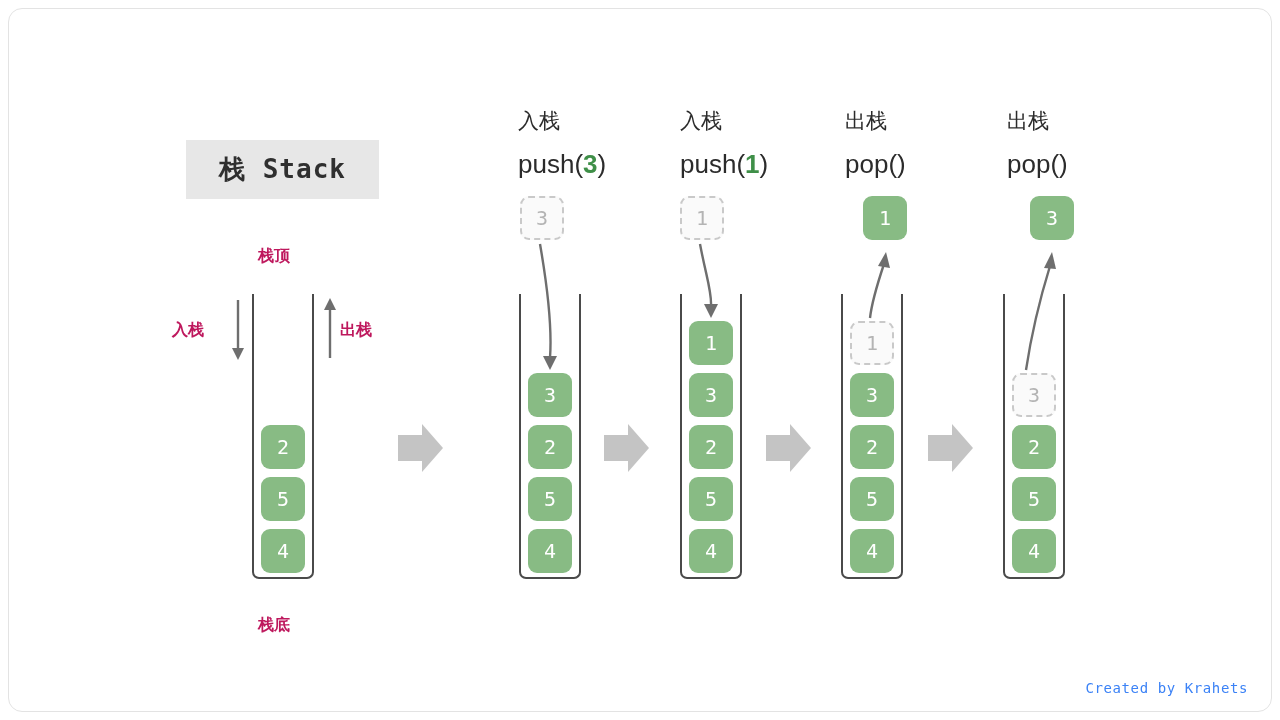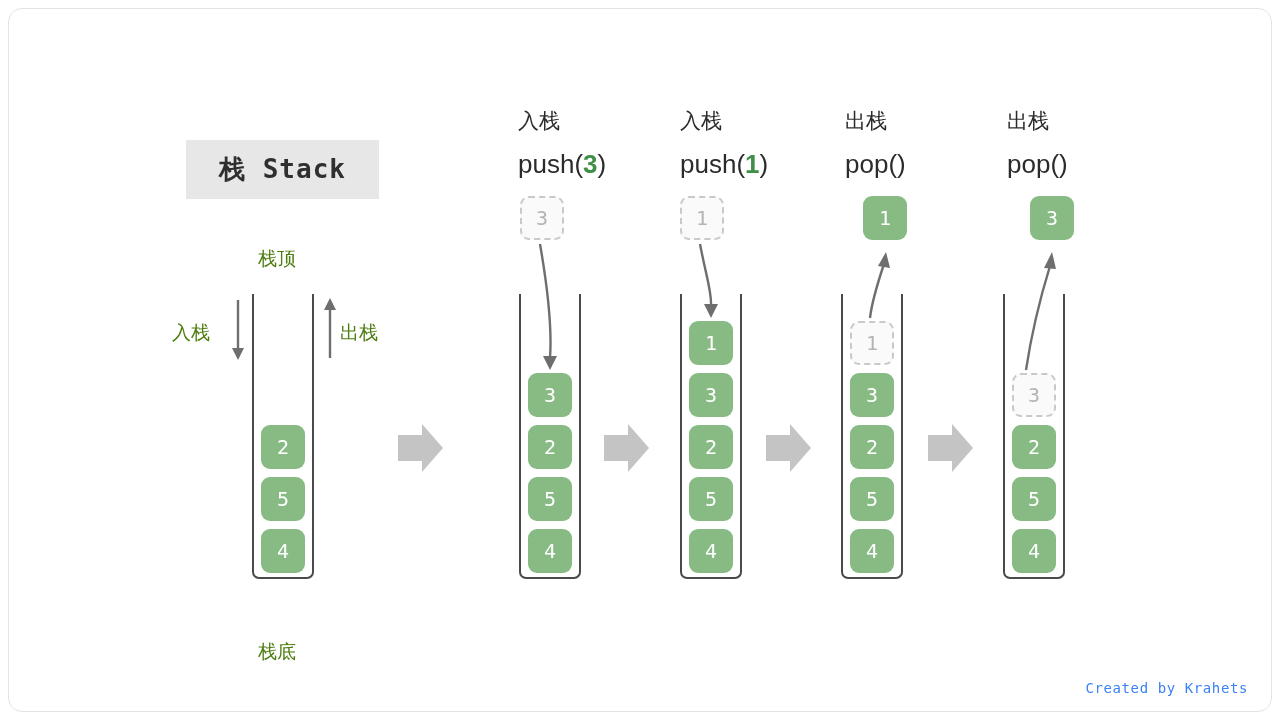--- a/index.html
+++ b/index.html
@@ -47,28 +47,28 @@
     font-weight: bold;
     color: #2f2f2f;
     letter-spacing: 1px;
     font-family: "DejaVu Sans Mono", "Liberation Mono", monospace;
     margin-top: 29px;
   }
 
   
   .lbl {
     position: absolute;
-    font-size: 19px;
-    font-weight: normal;
-    color: #4d7c0f;
+    font-size: 16px;
+    font-weight: bold;
+    color: #be185d;
     white-space: nowrap;
     font-family: "DejaVu Sans", "Liberation Sans", sans-serif;
   }
   .lbl-top   { left: 258px; top: 246px; }
-  .lbl-bot   { left: 258px; top: 615px; margin-top: 24px; }
+  .lbl-bot   { left: 258px; top: 615px; }
   .lbl-push-side { left: 172px; top: 320px; }
   .lbl-pop-side  { left: 340px; top: 320px; }
 
   
   .col-head {
     position: absolute;
     white-space: nowrap;
   }
   .col-head .cn {
     display: block;

